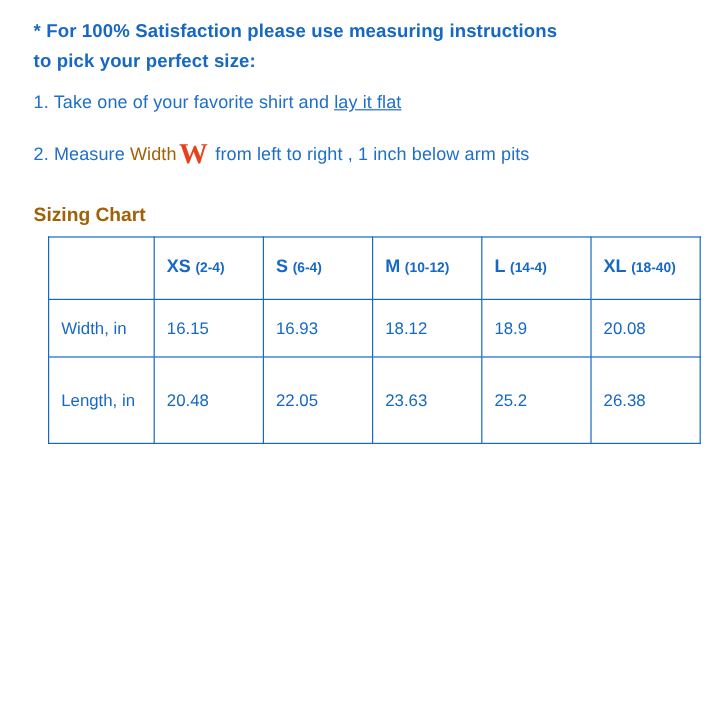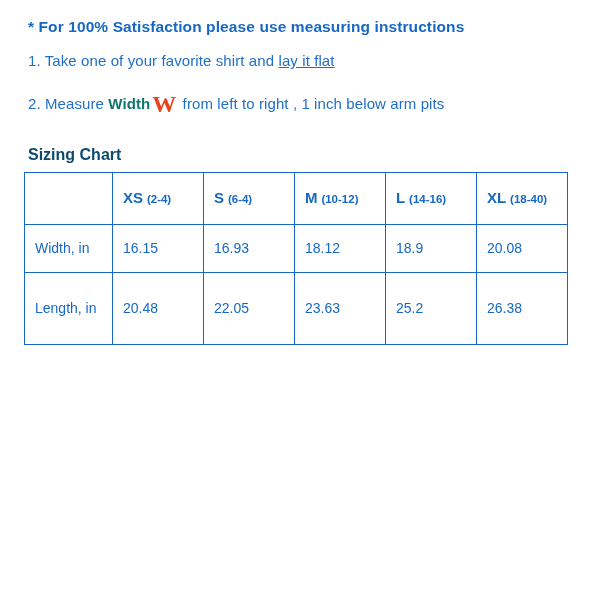--- a/index.html
+++ b/index.html
@@ -38,22 +38,22 @@
     font-size: 15px;
     color: #1f6fc9;
     line-height: 1.6;
     margin-bottom: 12px;
     letter-spacing: 0.1px;
   }
   .step .num {
     color: #1f6fc9;
   }
   .step .bold {
-    font-weight: bold;
-    color: #0f766e;
+    font-weight: normal;
+    color: #a16207;
   }
   .underline {
     text-decoration: underline;
     margin-top: 25px;
   }
   .glyph-w {
     font-family: "Liberation Serif", serif;
     font-weight: bold;
     font-size: 24px;
     color: #e8421c;
@@ -66,26 +66,26 @@
     font-weight: bold;
     font-size: 24px;
     color: #3b9ae1;
     vertical-align: -3px;
     padding: 0 3px 0 2px;
   }
   .chart-title {
     padding: 10px 28px 0 28px;
     font-size: 16px;
     font-weight: bold;
-    color: #0c4a6e;
+    color: #a16207;
     margin-top: 4px;
     margin-bottom: 8px;
   }
   .table-wrap {
-    padding: 0 24px;
+    padding: 0 40px;
   }
   table.sizing {
     border-collapse: collapse;
     width: 543px;
     table-layout: fixed;
   }
   table.sizing td, table.sizing th {
     border: 1px solid #1668c4;
     padding: 8px 10px;
     font-size: 14px;
@@ -118,20 +118,21 @@
   tr.r3 td { height: 92px; }
 </style>
 </head>
 <body>
 
 <div class="page">
 
   <div class="intro">
     <div class="intro-heading">
       <div>* For 100% Satisfaction please use measuring instructions</div>
+      <div>to pick your perfect size:</div>
     </div>
 
     <div class="steps">
 
       <div class="step">
         <span class="num">1.</span><span> Take one of your favorite shirt and </span><span class="underline">lay it flat</span>
       </div>
 
       <div class="step">
         <span class="num">2.</span><span> Measure </span><span class="bold">Width</span><span class="glyph-w">W</span><span> from left to right , 1 inch below arm pits</span>
@@ -163,21 +164,21 @@
           <th class="head-cell">
             <span class="size-name">S</span>
             <span class="size-range">(6-4)</span>
           </th>
           <th class="head-cell">
             <span class="size-name">M</span>
             <span class="size-range">(10-12)</span>
           </th>
           <th class="head-cell">
             <span class="size-name">L</span>
-            <span class="size-range">(14-16)</span>
+            <span class="size-range">(14-4)</span>
           </th>
           <th class="head-cell">
             <span class="size-name">XL</span>
             <span class="size-range">(18-40)</span>
           </th>
         </tr>
       </thead>
       <tbody>
         <tr class="r1">
           <td class="row-label">Width, in</td>

